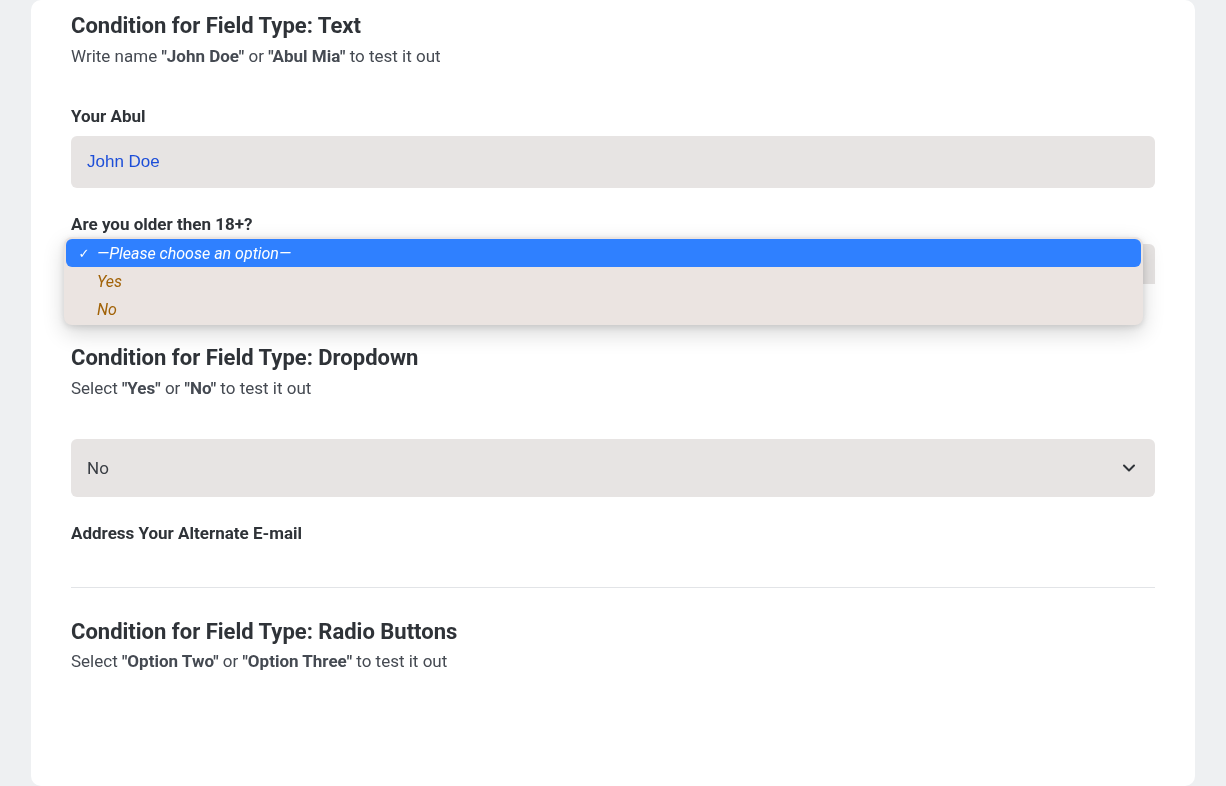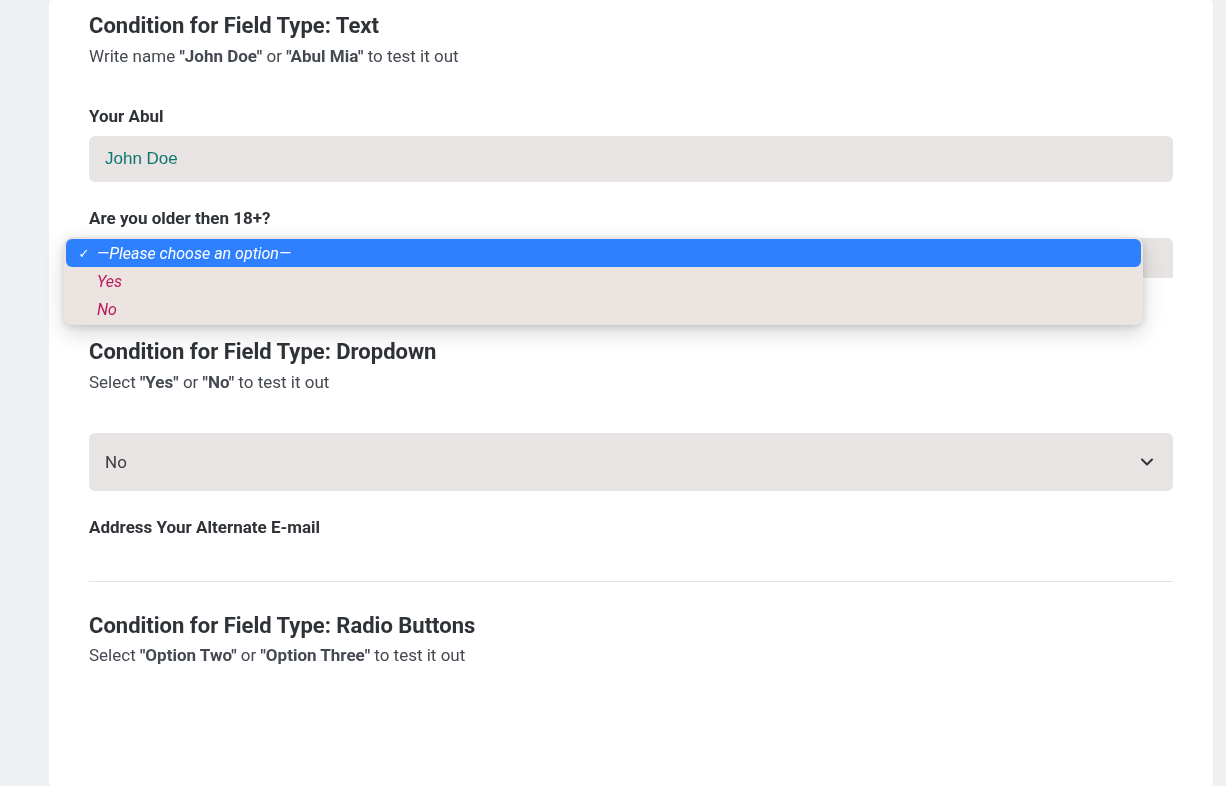--- a/index.html
+++ b/index.html
@@ -13,23 +13,22 @@
     color: #2f3338;
     overflow: hidden;
   }
   .card {
     position: absolute;
     left: 31px;
     top: 0;
     width: 1164px;
     height: 786px;
     background: #ffffff;
-    border-radius: 4px;
+    border-radius: 10px;
     padding: 12px 40px 0 40px;
-    margin-left: 18px;
   }
   .section-title {
     font-size: 22px;
     font-weight: 700;
     color: #2f3338;
     margin: 0;
     line-height: 1.3;
   }
   .section-desc {
     font-size: 17px;
@@ -40,27 +39,27 @@
   .section-desc b { font-weight: 700; }
   .field-label {
     font-size: 17px;
     font-weight: 700;
     color: #2f3338;
     margin: 0 0 10px 0;
     display: block;
   }
   .text-input {
     width: 100%;
-    height: 46px;
+    height: 52px;
     background: #e7e4e3;
     border: none;
     border-radius: 6px;
     padding: 0 16px;
     font-size: 17px;
-    color: #0f766e;
+    color: #1d4ed8;
     outline: none;
   }
   .text-input::placeholder { color: #3a3e44; }
 
   .select-box {
     position: relative;
     width: 100%;
     height: 58px;
     background: #e7e4e3;
     border: none;
@@ -92,21 +91,21 @@
     box-shadow: 0 8px 22px rgba(0,0,0,0.16), 0 2px 6px rgba(0,0,0,0.12);
     padding: 2px;
     z-index: 50;
   }
   .dropdown-option {
     display: flex;
     align-items: center;
     height: 28px;
     padding: 0 14px 0 10px;
     font-size: 16px;
-    color: #be185d;
+    color: #a16207;
     border-radius: 6px;
     cursor: pointer;
   }
   .dropdown-option .tick {
     width: 16px;
     display: inline-block;
     text-align: center;
     font-size: 13px;
     margin-right: 2px;
     visibility: hidden;

